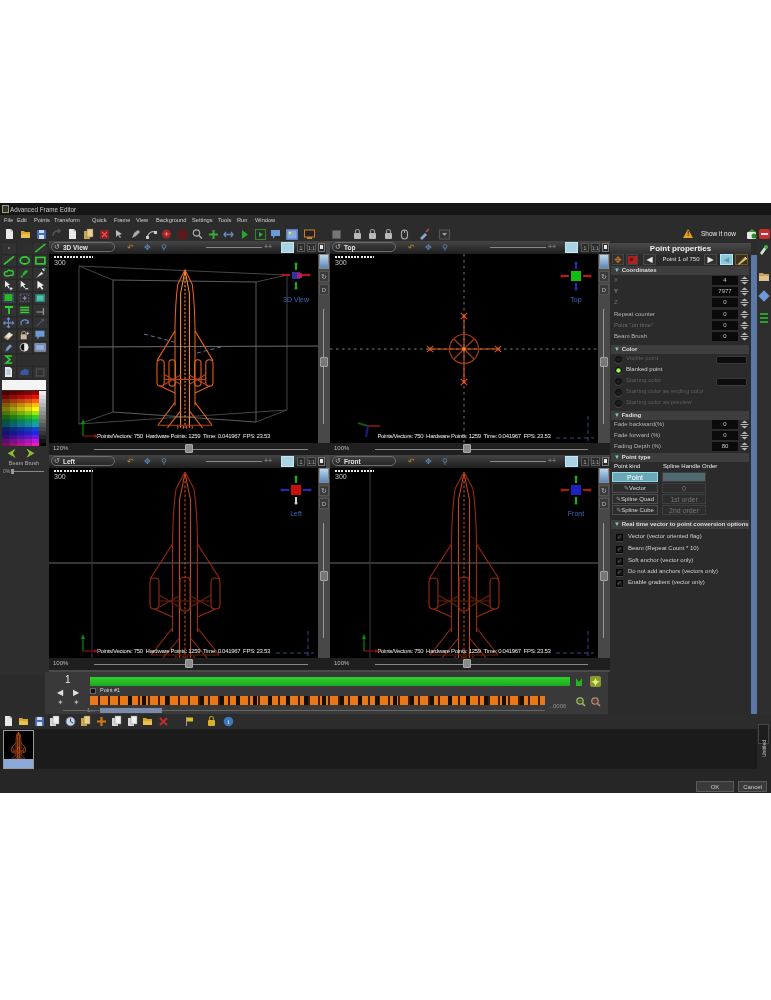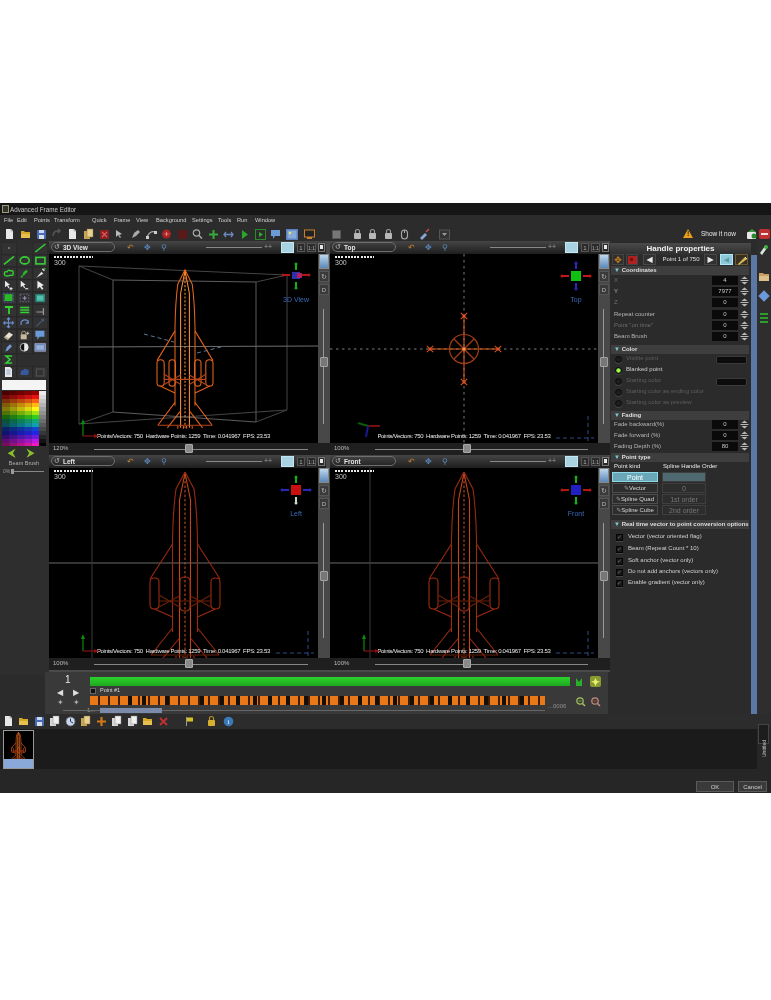--- a/index.html
+++ b/index.html
@@ -717,21 +717,21 @@
           <div style="position:absolute;left:5px;top:55px;width:1px;height:115px;background:#999;"></div>
           <div style="position:absolute;left:2px;top:103px;width:8px;height:10px;background:#777;border:1px solid #a0a0a0;border-radius:1px;"></div>
         </div>
         <div class="zoomrow" style="left:281px;top:417px;width:280px;">
           <span style="position:absolute;left:4px;top:2px;">100%</span>
           <div style="position:absolute;left:45px;top:6px;width:213px;height:1px;background:#888;"></div>
           <div style="position:absolute;left:133px;top:1px;width:8px;height:9px;background:#8a8a8a;border:1px solid #a8a8a8;border-radius:1px;"></div>
         </div>
       </div>
   <div id="rpanel" class="abs">
-    <div style="position:absolute;left:0;top:2px;width:141px;height:12px;background:linear-gradient(#4a4a4a,#2e2e2e);text-align:center;color:#f0f0f0;font-size:8px;font-weight:bold;line-height:12px;">Handle properties</div>
+    <div style="position:absolute;left:0;top:2px;width:141px;height:12px;background:linear-gradient(#4a4a4a,#2e2e2e);text-align:center;color:#f0f0f0;font-size:8px;font-weight:bold;line-height:12px;">Point properties</div>
     <div style="position:absolute;left:2px;top:13px;width:12px;height:11px;background:#2f2f2f;border:1px solid #444;color:#d08018;font-size:9px;line-height:10px;text-align:center;">✥</div>
     <div style="position:absolute;left:16px;top:13px;width:12px;height:11px;background:#2f2f2f;border:1px solid #444;">
           <div style="position:absolute;left:1px;top:1px;width:9px;height:8px;background:#b02020;"></div>
           <div style="position:absolute;left:3px;top:3px;width:3px;height:3px;background:#701010;"></div>
         </div>
     <div style="position:absolute;left:33px;top:13px;width:13px;height:11px;background:#303030;border:1px solid #484848;color:#e8e8e8;font-size:8px;line-height:10px;text-align:center;">◀</div>
     <div style="position:absolute;left:49px;top:15px;width:44px;text-align:center;color:#e0e0e0;font-size:6px;">Point 1 of 750</div>
     <div style="position:absolute;left:94px;top:13px;width:13px;height:11px;background:#303030;border:1px solid #484848;color:#e8e8e8;font-size:8px;line-height:10px;text-align:center;">▶</div>
     <div style="position:absolute;left:110px;top:13px;width:13px;height:11px;background:#8ec8d8;border:1px solid #aee8f8;color:#5a9aaa;font-size:7px;line-height:10px;text-align:center;">◀</div>
     <div style="position:absolute;left:125px;top:13px;width:13px;height:11px;background:#3a3020;border:1px solid #6a5a30;"><svg width="13" height="11">

